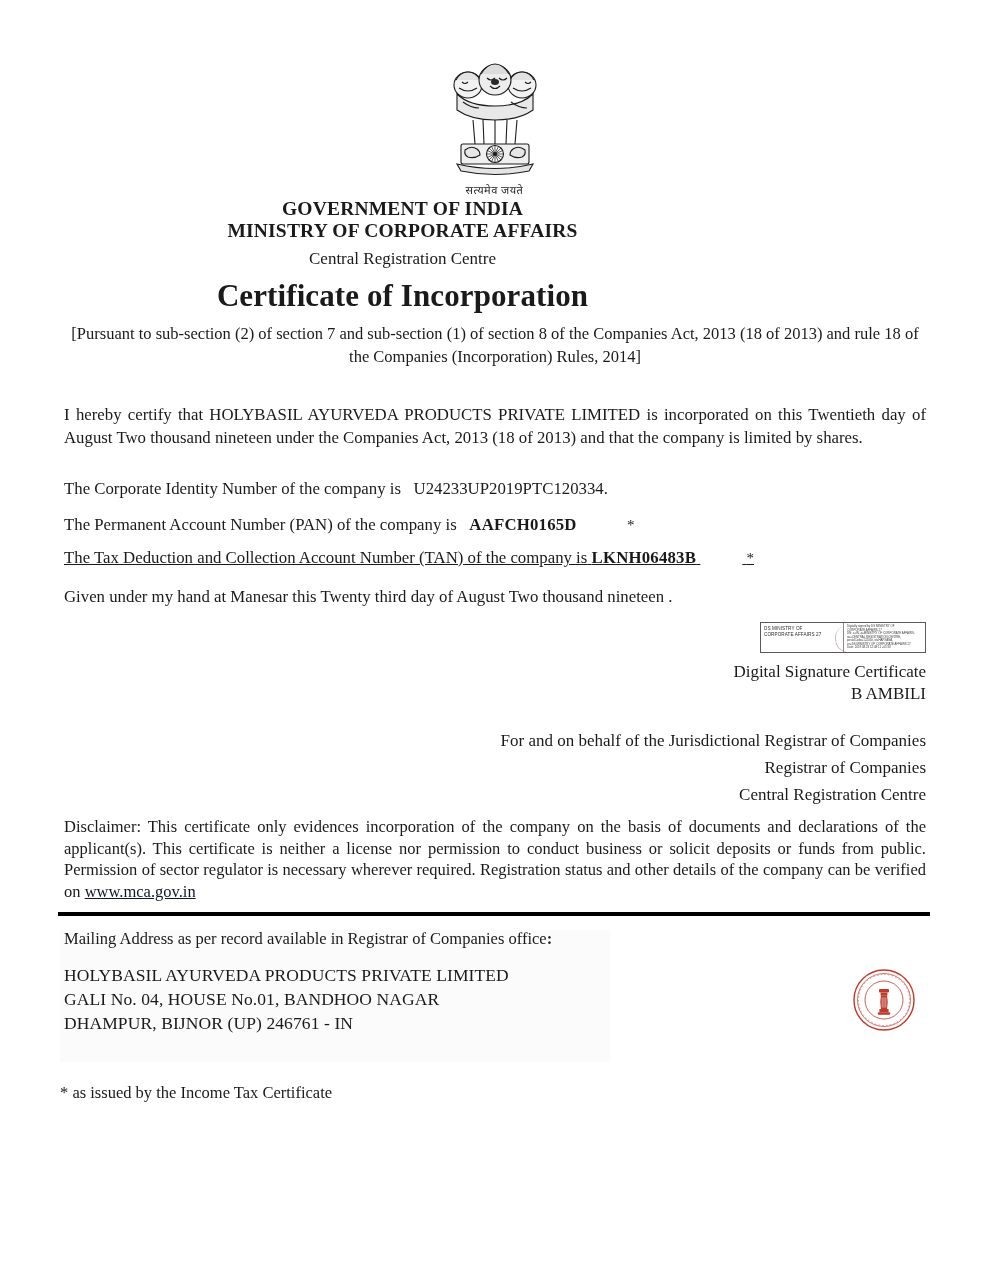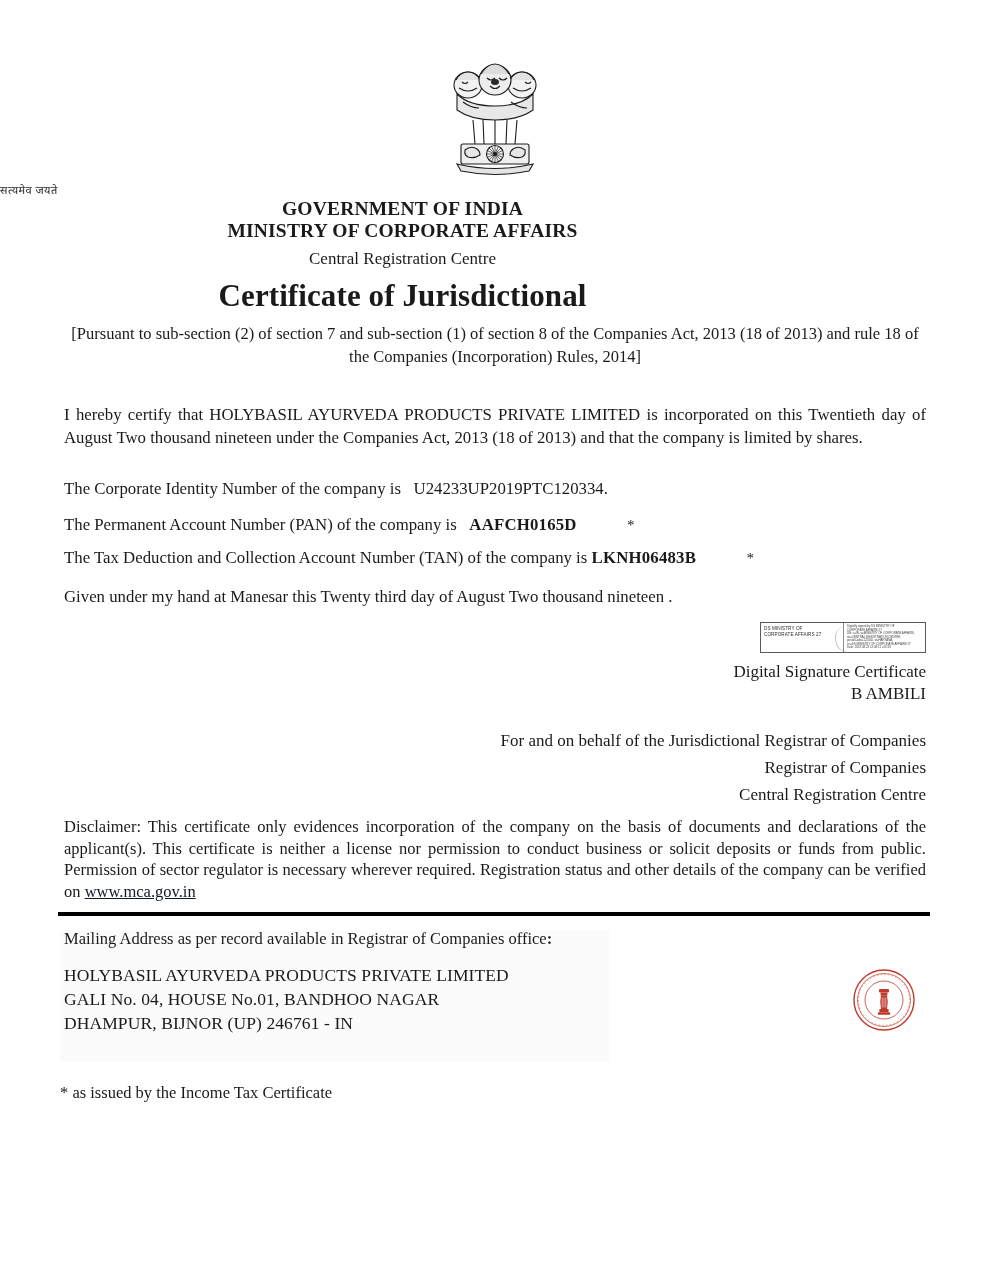--- a/index.html
+++ b/index.html
@@ -26,21 +26,21 @@
   .emblem-wrap {
     position: absolute;
     top: 52px;
     left: 0;
     width: 989px;
     text-align: center;
   }
   .emblem-svg { display: inline-block; }
   .emblem-motto {
     display: block;
-    text-align: left;
+    text-align: center;
     font-size: 11px;
     letter-spacing: 0.5px;
     color: #222;
     margin-top: -2px;
     font-family: "Liberation Serif", "DejaVu Serif", serif;
   }
 
   
   .hdr {
     position: absolute;
@@ -91,21 +91,21 @@
     position: absolute;
     left: 64px;
     width: 862px;
     font-size: 16.8px;
     line-height: 23px;
     text-align: justify;
   }
   .p-certify  { top: 403px; }
   .p-cin      { top: 477px; text-align: left; }
   .p-pan      { top: 513px; text-align: left; }
-  .p-tan      { top: 546px; text-align: left; }
+  .p-tan      { top: 546px; text-align: left; text-decoration: underline; }
   .p-given    { top: 585px; text-align: left; }
   .mono-val { font-weight: bold; letter-spacing: 0.2px; }
   .star-gap { display: inline-block; width: 42px; }
   .star { font-size: 15px; }
 
   
   .dsc-box {
     position: absolute;
     top: 622px;
     left: 760px;
@@ -292,21 +292,21 @@
           <path d="M14 112 q38 9 76 0 l-4 7 q-34 7 -68 0 z" fill="#e4e4e4"></path>
         </g>
       </svg>
     </span>
     <span class="emblem-motto">सत्यमेव जयते</span>
   </div>
 
   <div class="hdr gov-line">GOVERNMENT OF INDIA</div>
   <div class="hdr ministry-line">MINISTRY OF CORPORATE AFFAIRS</div>
   <div class="hdr crc-line">Central Registration Centre</div>
-  <div class="hdr doc-title">Certificate of Jurisdictional</div>
+  <div class="hdr doc-title">Certificate of Incorporation</div>
 
   <div class="pursuant">[Pursuant to sub-section (2) of section 7 and sub-section (1) of section 8 of the Companies Act, 2013 (18 of 2013) and rule 18 of the Companies (Incorporation) Rules, 2014]</div>
 
   <div class="body-block p-certify">I hereby certify that HOLYBASIL AYURVEDA PRODUCTS PRIVATE LIMITED is incorporated on this Twentieth day of August Two thousand nineteen under the Companies Act, 2013 (18 of 2013) and that the company is limited by shares.</div>
 
   <div class="body-block p-cin">
     <span>The Corporate Identity Number of the company is</span>
     <span>&nbsp; </span>
     <span>U24233UP2019PTC120334.</span>
   </div>

